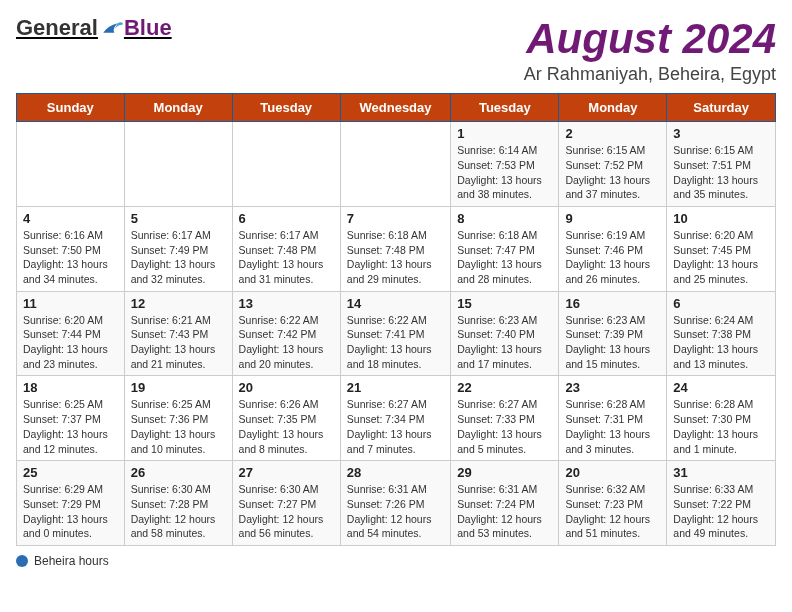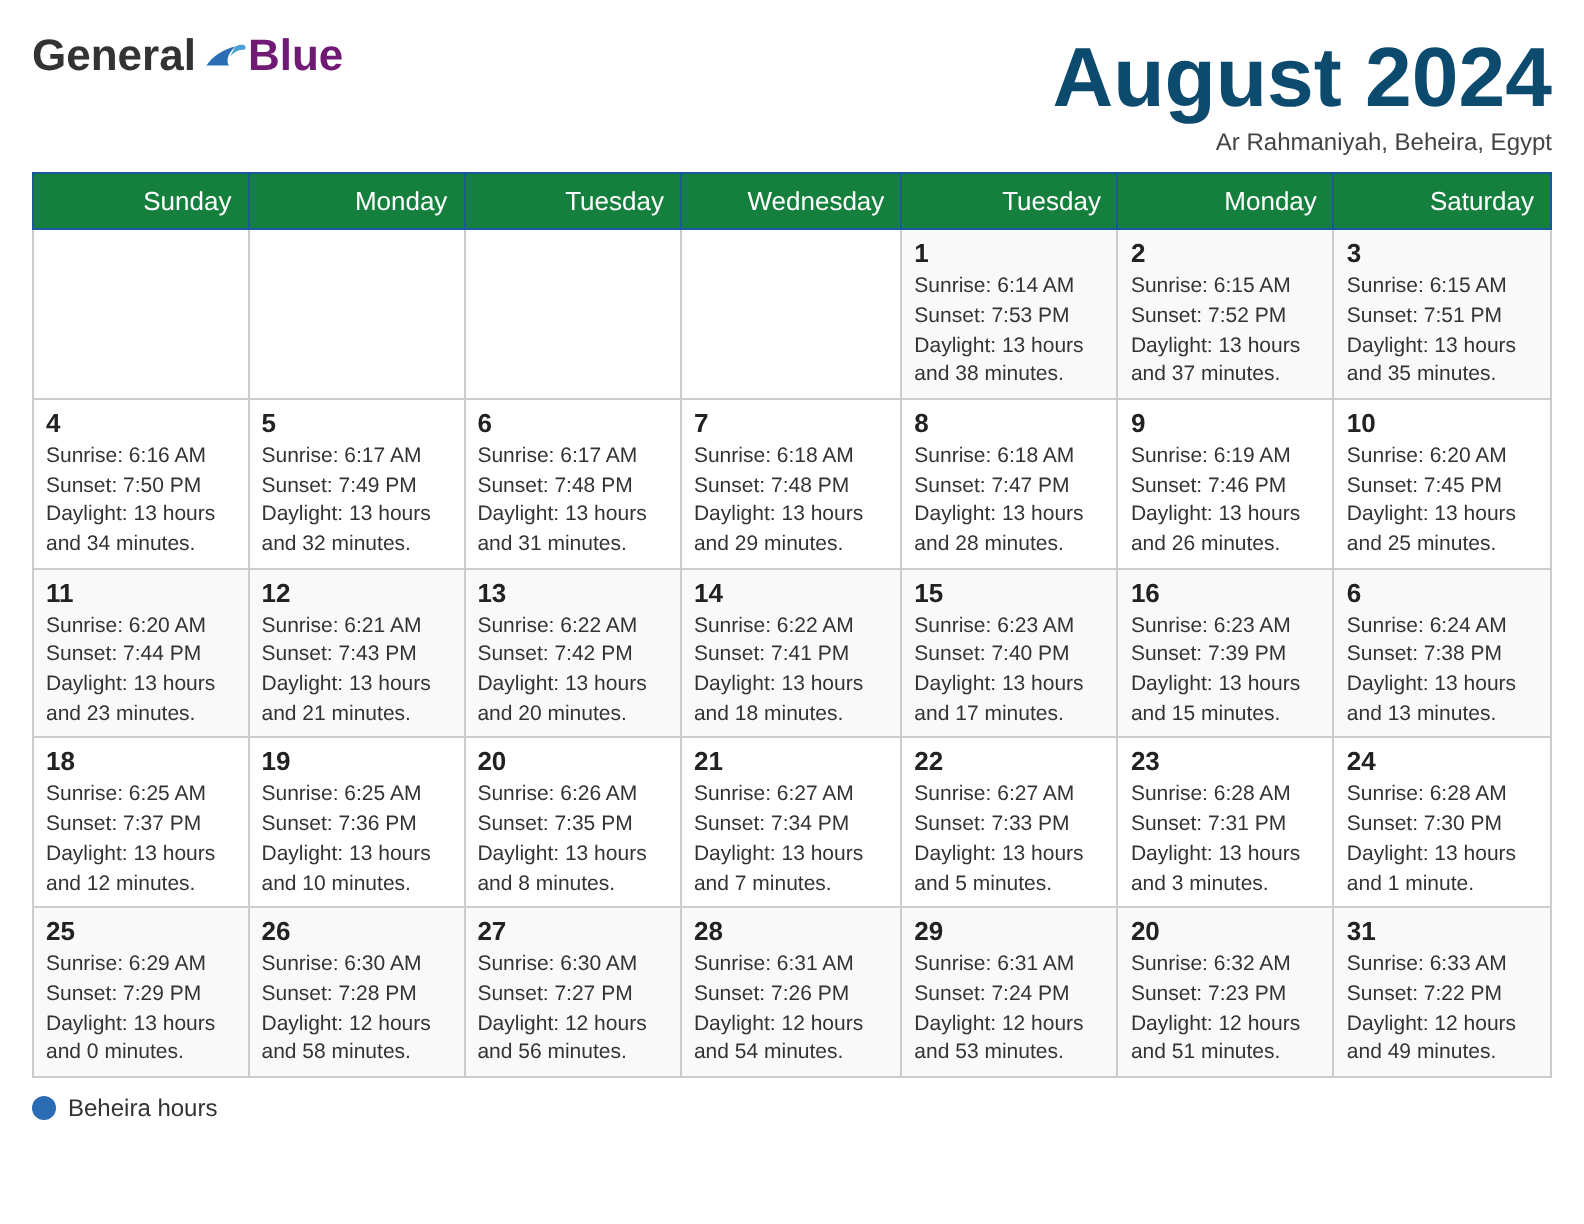--- a/index.html
+++ b/index.html
@@ -13,20 +13,21 @@
     .header-area {
       display: flex;
       justify-content: space-between;
       align-items: flex-start;
       margin-bottom: 8px;
     }
     .logo {
       display: flex;
       flex-direction: column;
       align-items: flex-end;
+      text-decoration: underline;
     }
     .logo-text {
       display: flex;
       align-items: center;
       font-size: 22px;
       font-weight: bold;
       color: #333;
       line-height: 1.1;
     }
     .logo-general { color: #333; }
@@ -35,40 +36,41 @@
       width: 24px;
       height: 20px;
       margin-left: 2px;
     }
     .title-block {
       text-align: right;
     }
     .main-title {
       font-size: 42px;
       font-weight: bold;
-      color: #0c4a6e;
+      color: #701a75;
       line-height: 1.1;
+      font-style: italic;
     }
     .subtitle {
-      font-size: 12px;
+      font-size: 18px;
       color: #444;
       margin-top: 2px;
     }
     .calendar-table {
       width: 100%;
       border-collapse: collapse;
       font-size: 11px;
     }
     .calendar-table thead tr th {
-      background-color: #15803d;
+      background-color: #c2410c;
       color: #fff;
-      text-align: right;
+      text-align: center;
       padding: 6px 8px;
       font-size: 13px;
-      font-weight: normal;
+      font-weight: bold;
       border: 1px solid #1a5a9a;
     }
     .calendar-table tbody tr td {
       border: 1px solid #ccc;
       vertical-align: top;
       padding: 4px 6px;
       width: 113px;
       min-height: 80px;
       background: #fff;
     }

